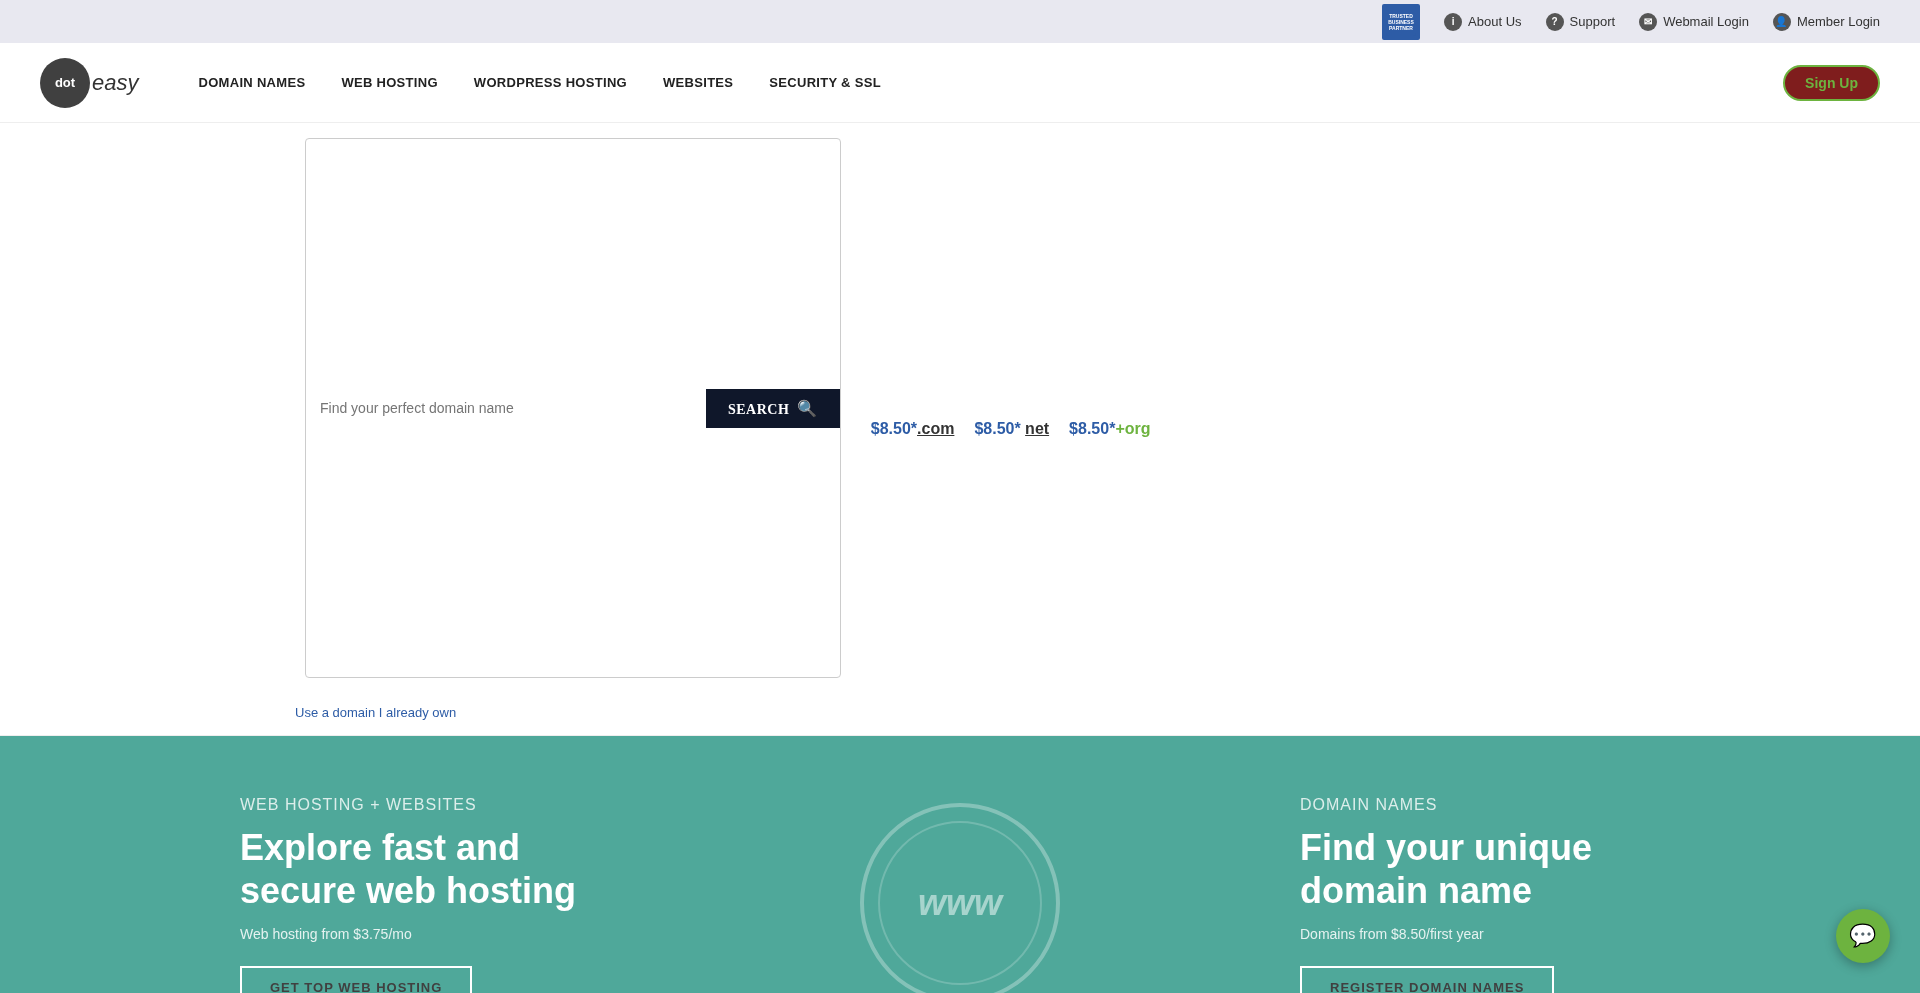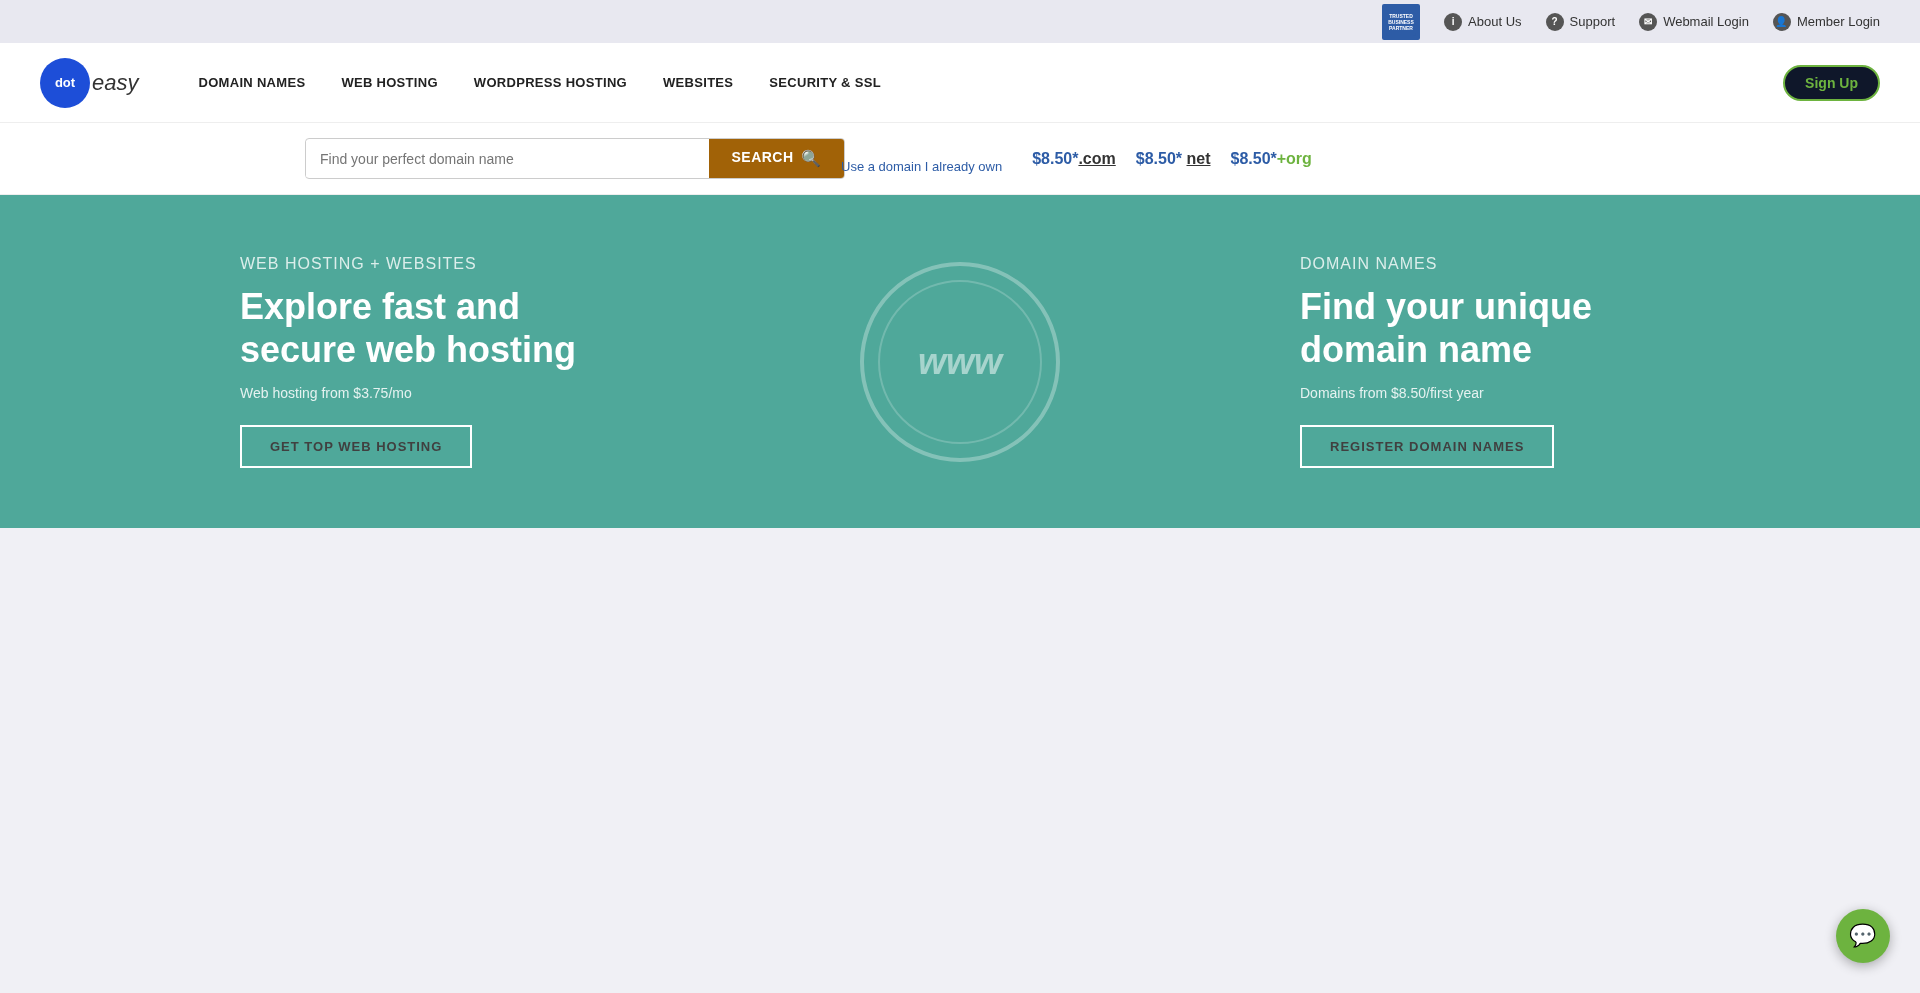--- a/index.html
+++ b/index.html
@@ -48,21 +48,21 @@
       height: 80px;
       gap: 40px;
       border-bottom: 1px solid #eee;
     }
     .logo {
       display: flex; align-items: center; gap: 0;
       text-decoration: none;
     }
     .logo-circle {
       width: 50px; height: 50px;
-      background: #1d4ed8;
+      background: #404040;
       border-radius: 50%;
       display: flex; align-items: center; justify-content: center;
     }
     .logo-text-inner {
       color: white;
       font-size: 13px;
       font-weight: bold;
     }
     .logo-name-right {
       font-size: 22px;
@@ -84,21 +84,21 @@
       color: #222;
       text-transform: uppercase;
       cursor: pointer;
       letter-spacing: 0.3px;
       white-space: nowrap;
     }
 
     .signup-btn {
       border: 2px solid #6db33f;
       color: #6db33f;
-      background: #0f172a;
+      background: #7f1d1d;
       padding: 8px 20px;
       border-radius: 20px;
       font-size: 14px;
       font-weight: bold;
       cursor: pointer;
       white-space: nowrap;
     }
 
     
     .search-area {
@@ -120,30 +120,31 @@
     .search-input {
       border: none;
       outline: none;
       padding: 10px 14px;
       font-size: 14px;
       color: #999;
       flex: 1;
       width: 400px;
     }
     .search-btn {
-      background: #a16207;
+      background: #0f172a;
       color: white;
       border: none;
       padding: 10px 22px;
       font-size: 14px;
       font-weight: bold;
       cursor: pointer;
       text-transform: uppercase;
-      display: flex; align-items: flex-start; gap: 8px;
+      display: flex; align-items: flex-end; gap: 8px;
       letter-spacing: 0.5px;
+      font-family: Liberation Serif, serif;
     }
     .search-icon-svg { font-size: 16px; }
 
     .domain-prices {
       display: flex;
       align-items: center;
       gap: 20px;
       margin-left: 10px;
     }
     .price-item { font-size: 16px; font-weight: bold; }
@@ -299,21 +300,21 @@
     <span class="nav-item">WEB HOSTING</span>
     <span class="nav-item">WORDPRESS HOSTING</span>
     <span class="nav-item">WEBSITES</span>
     <span class="nav-item">SECURITY &amp; SSL</span>
   </nav>
 
   <button class="signup-btn">Sign Up</button>
 </div>
 
 <div class="search-area">
-  <div style="display:flex;flex-direction:row;gap:6px;">
+  <div style="display:flex;flex-direction:column;gap:6px;">
     <div class="search-box-wrapper">
       <input class="search-input" type="text" placeholder="Find your perfect domain name" style="">
       <button class="search-btn">
         <span>SEARCH</span>
         <span class="search-icon-svg">🔍</span>
       </button>
     </div>
     <a class="use-domain-link">Use a domain I already own</a>
   </div>
 

